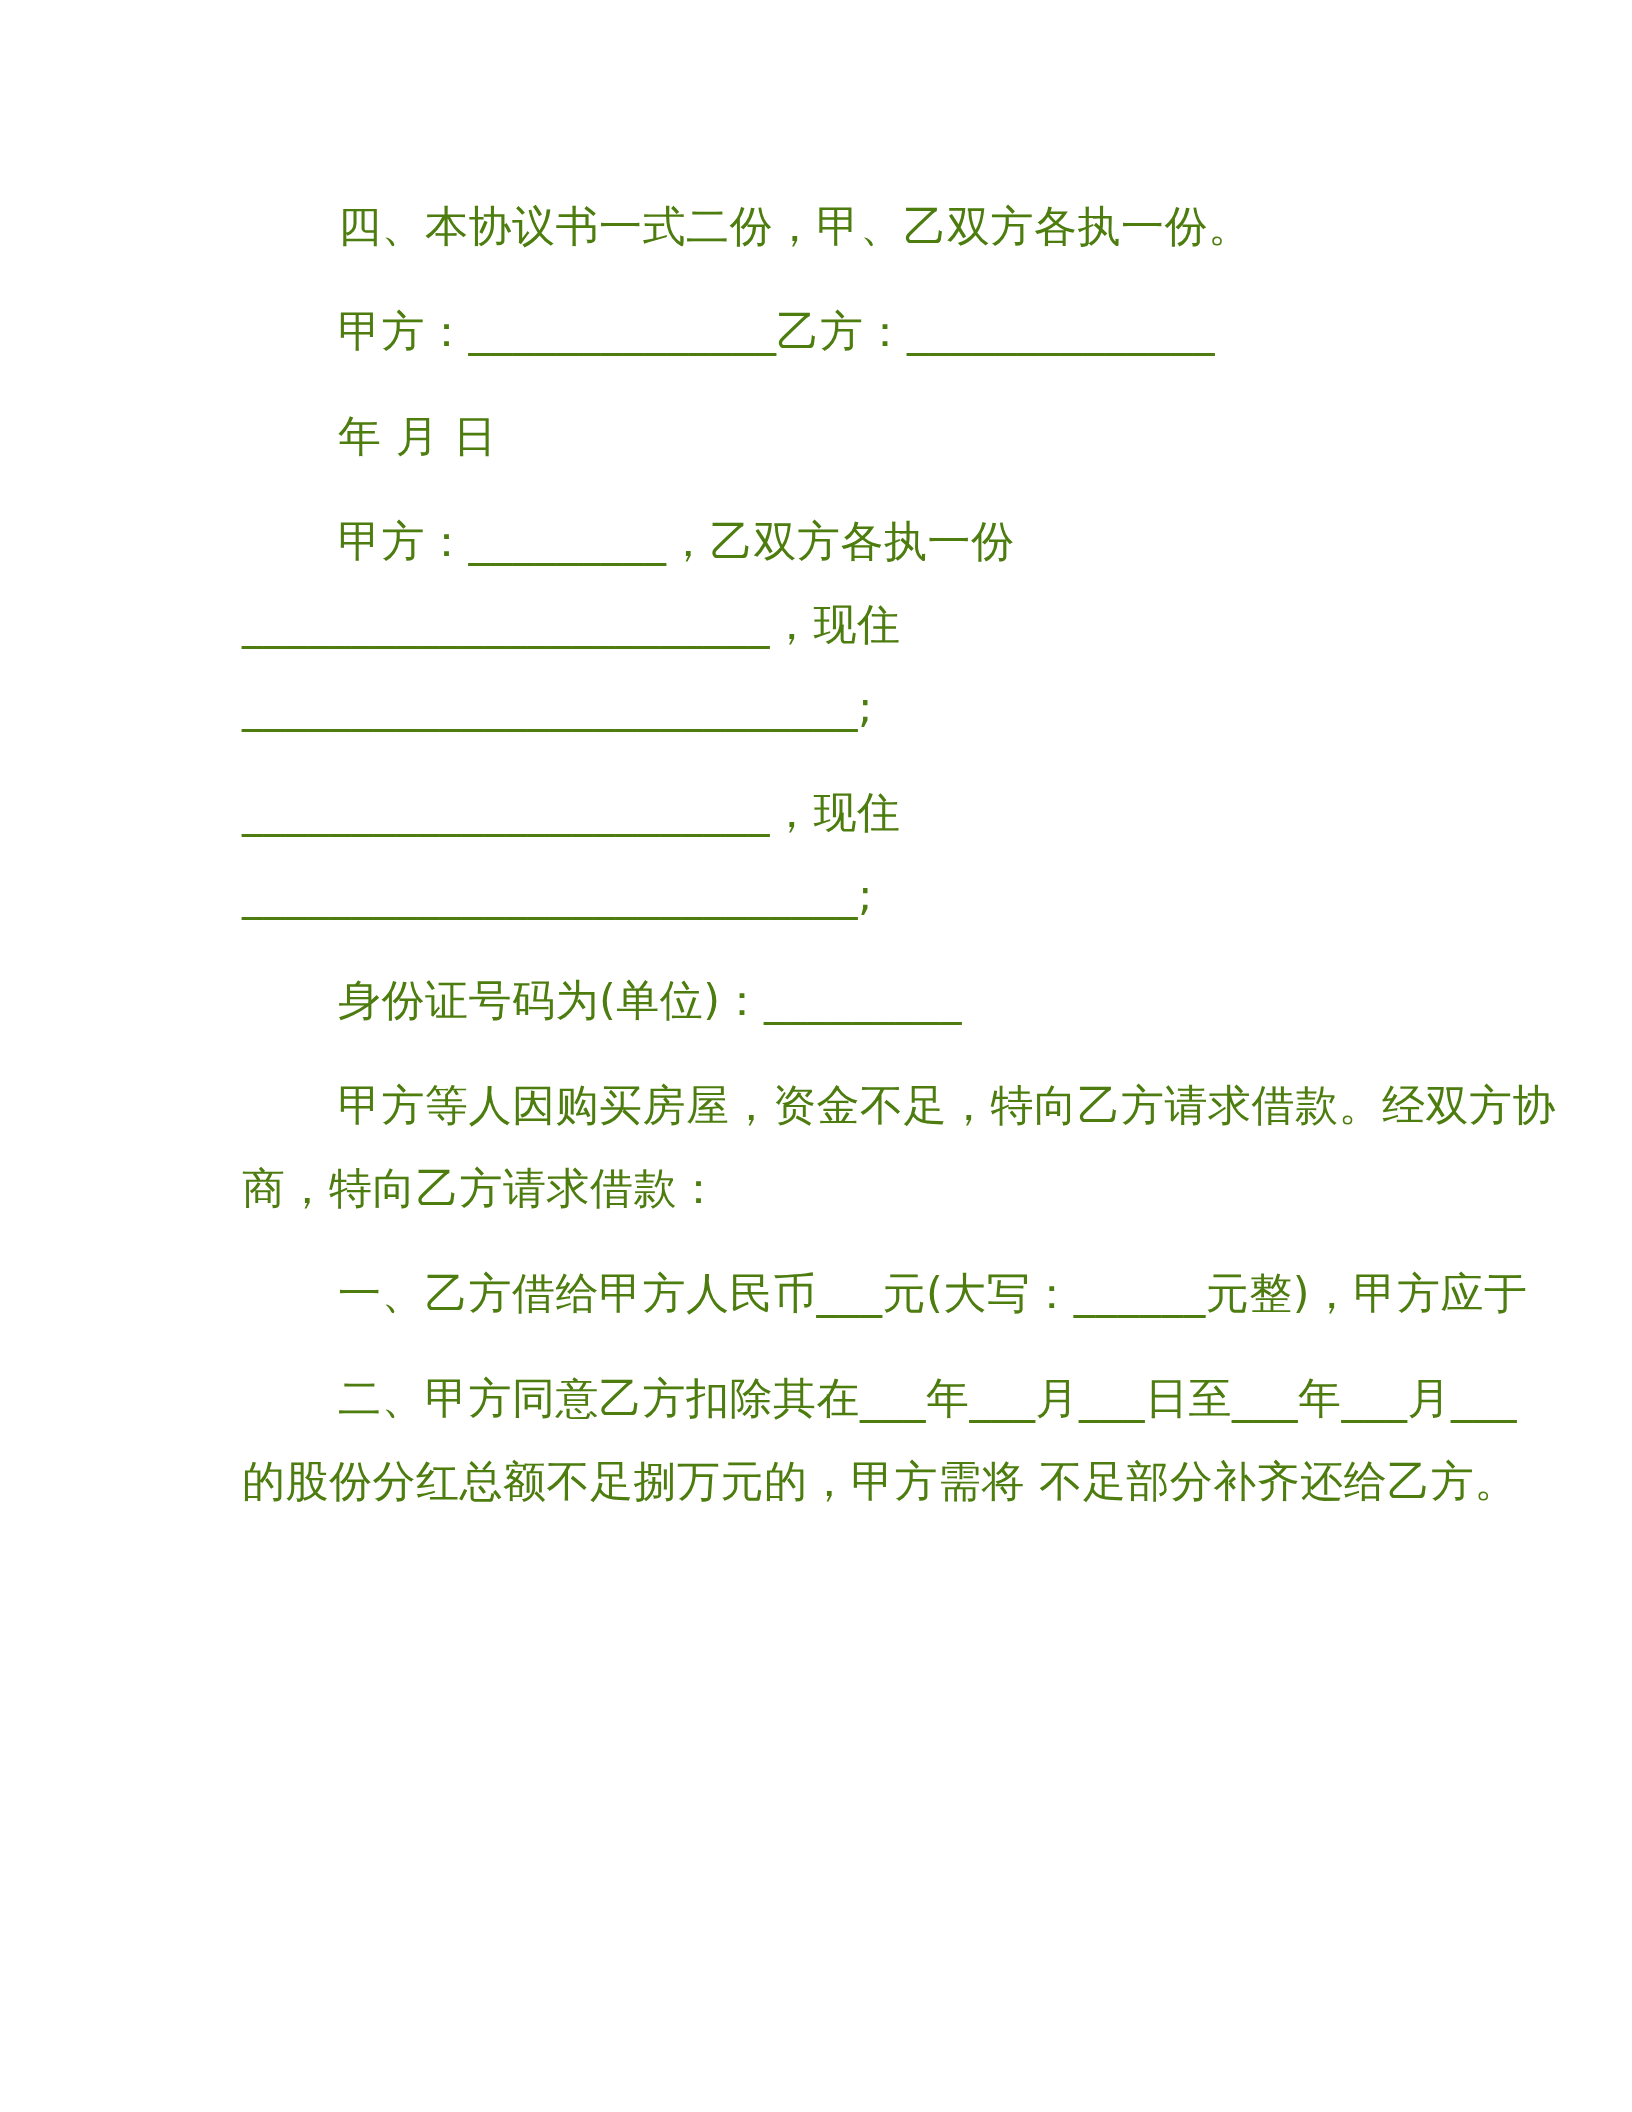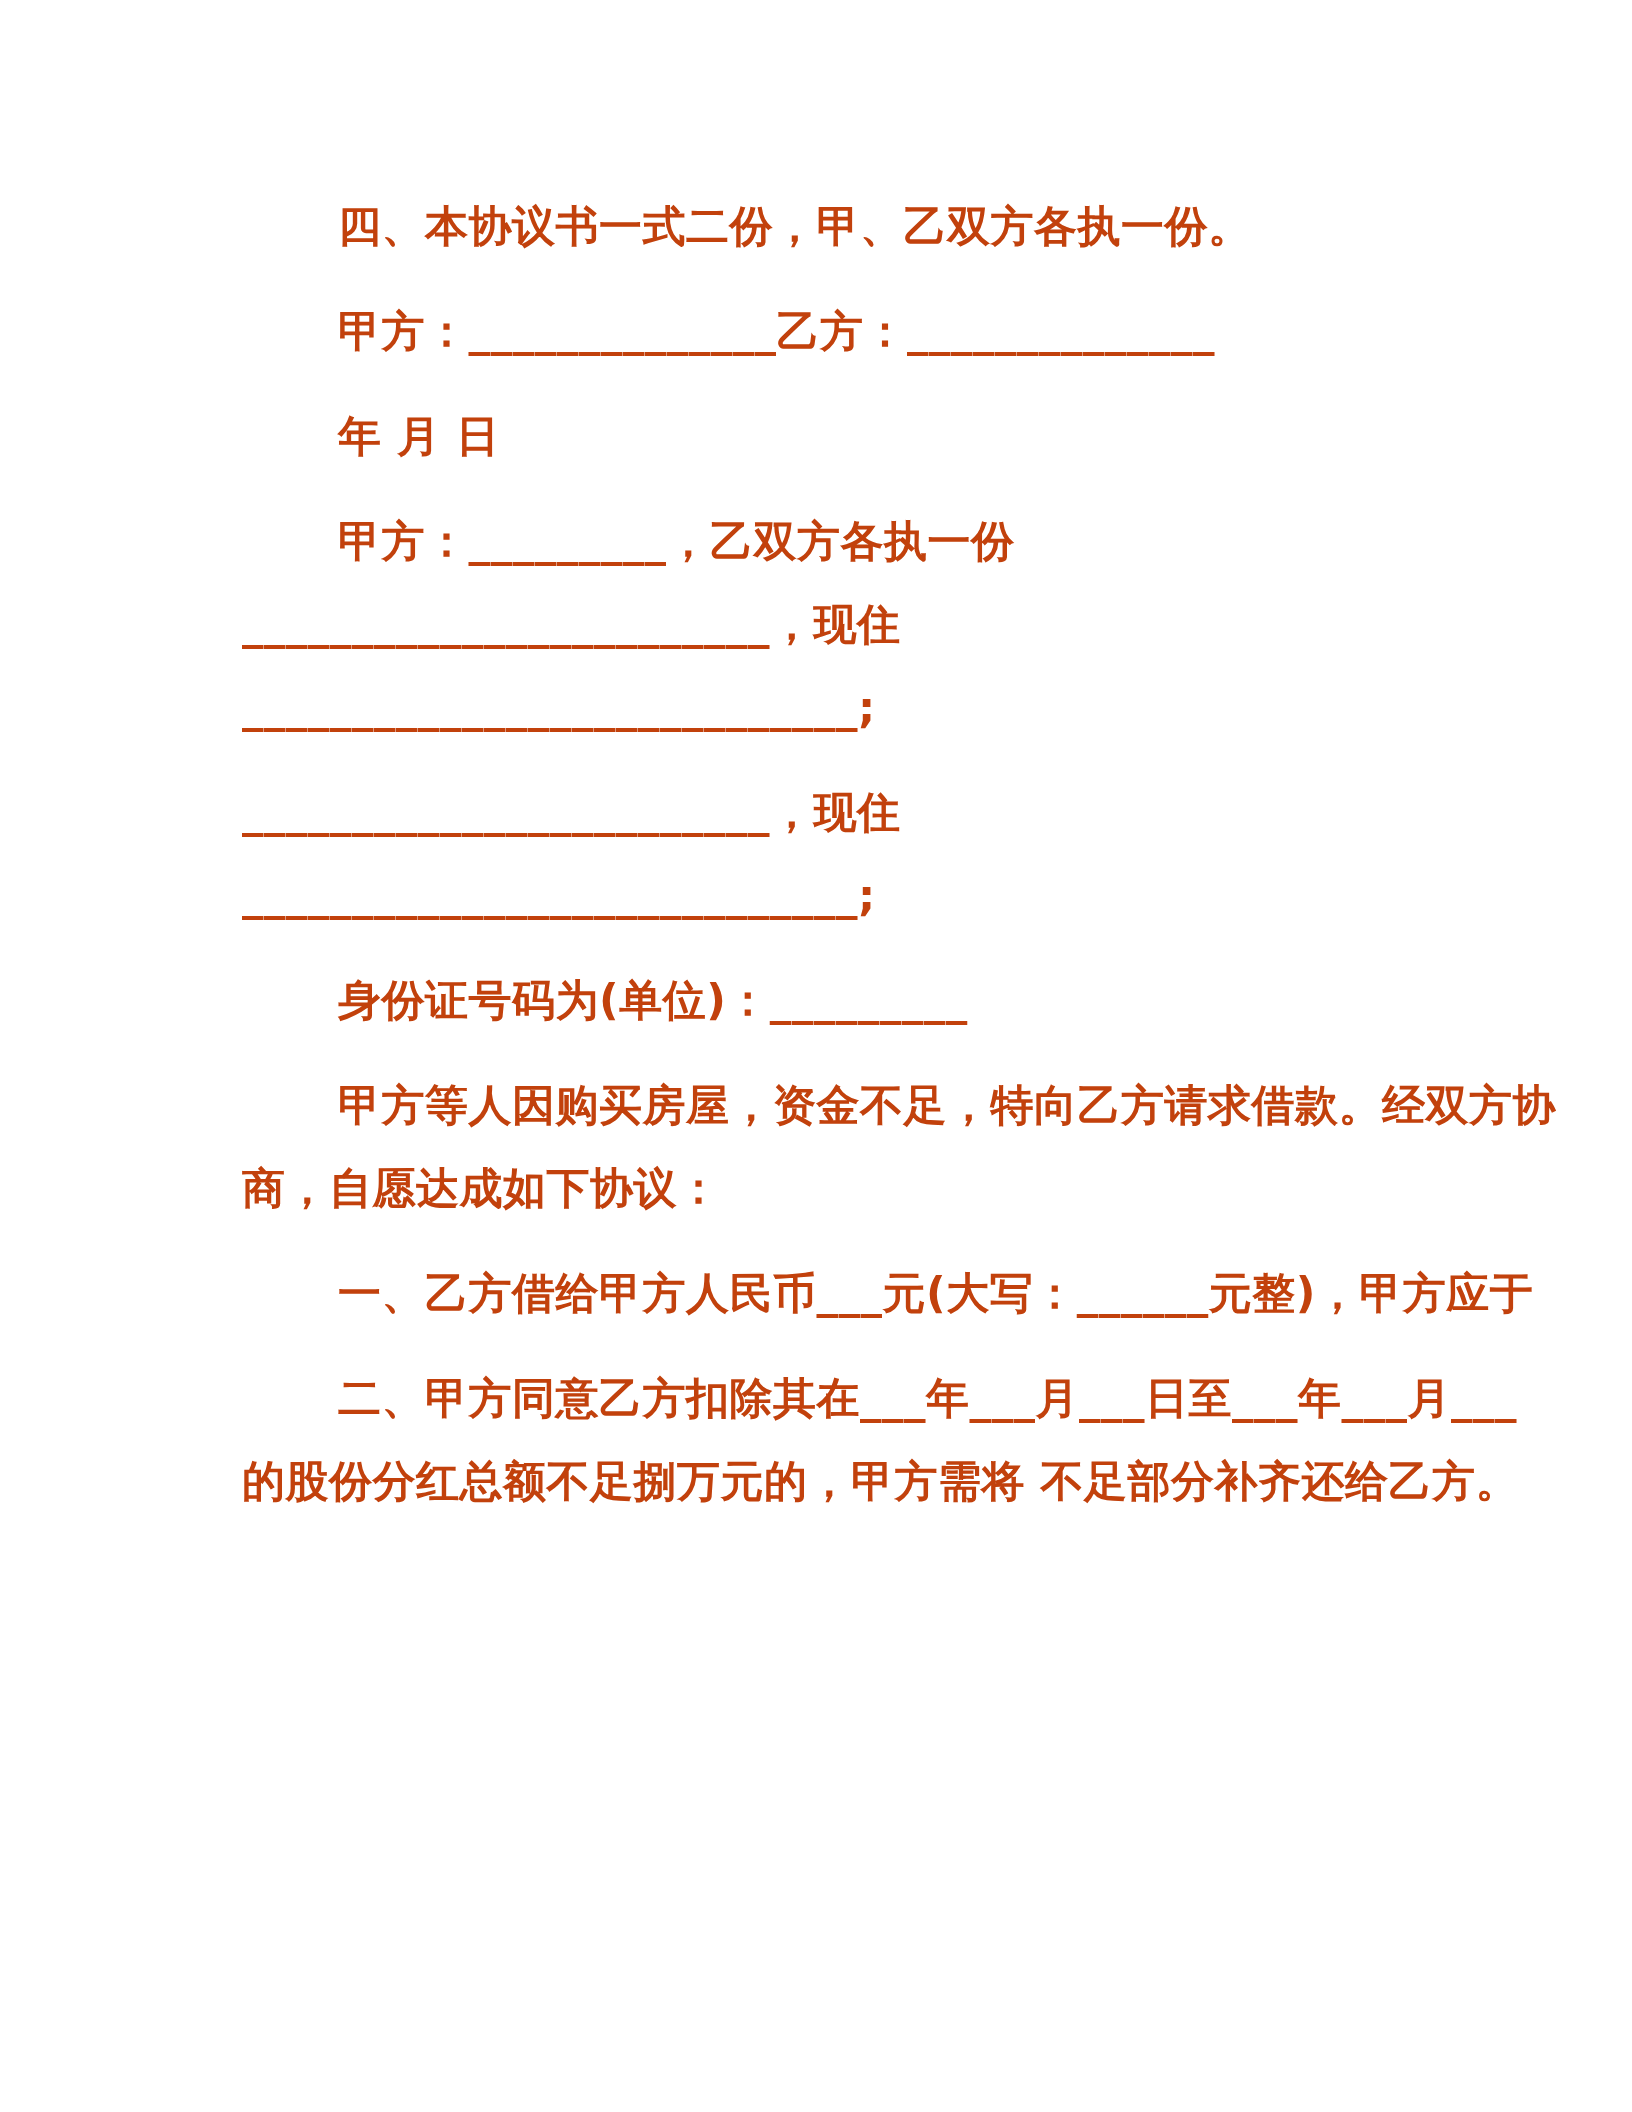--- a/index.html
+++ b/index.html
@@ -19,22 +19,22 @@
   }
   .doc {
     padding: 185px 230px 0 242px;
   }
   .para {
     margin-bottom: 22px;
   }
   .line {
     font-size: 43px;
     line-height: 83px;
-    font-weight: 700;
-    color: #c2410c;
+    font-weight: 400;
+    color: #4d7c0f;
     white-space: pre;
     letter-spacing: 0.5px;
   }
   .line.indent {
     padding-left: 96px;
   }
 </style>
 </head>
 <body>
 
@@ -56,21 +56,21 @@
       </div>
       <div class="para">
         <div class="line">________________________，现住</div>
         <div class="line">____________________________;</div>
       </div>
       <div class="para">
         <div class="line indent">身份证号码为(单位)：_________</div>
       </div>
       <div class="para">
         <div class="line indent">甲方等人因购买房屋，资金不足，特向乙方请求借款。经双方协</div>
-        <div class="line">商，自愿达成如下协议：</div>
+        <div class="line">商，特向乙方请求借款：</div>
       </div>
       <div class="para">
         <div class="line indent">一、乙方借给甲方人民币___元(大写：______元整)，甲方应于</div>
       </div>
       <div class="para">
         <div class="line indent">二、甲方同意乙方扣除其在___年___月___日至___年___月___</div>
         <div class="line">的股份分红总额不足捌万元的，甲方需将 不足部分补齐还给乙方。</div>
       </div>
     </div>
 </div>

